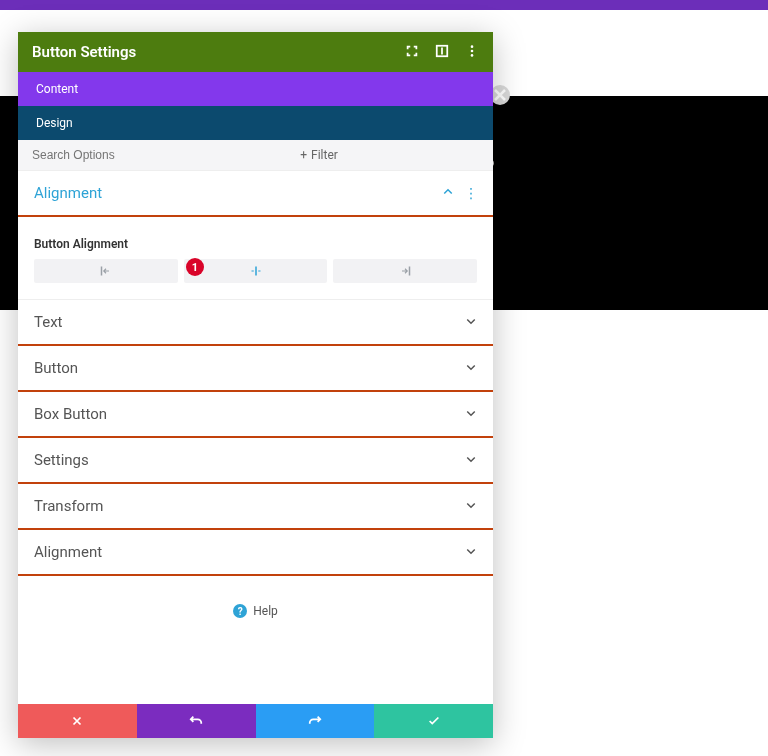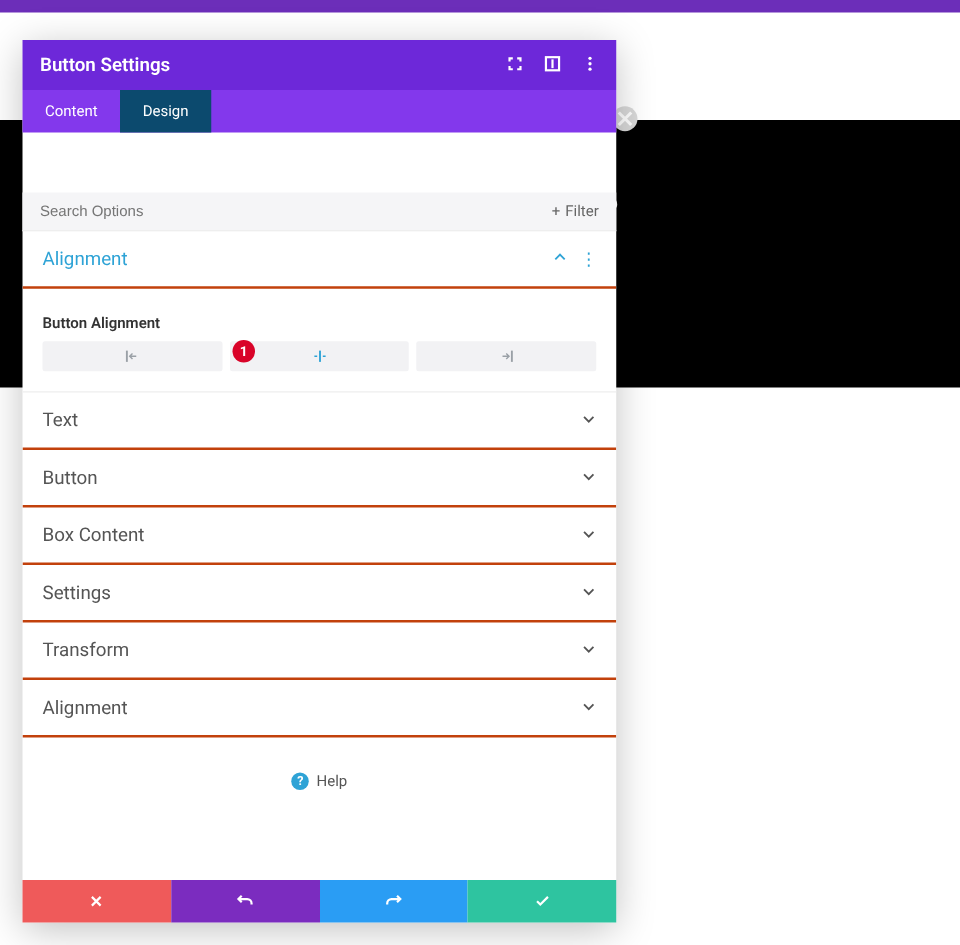--- a/index.html
+++ b/index.html
@@ -31,37 +31,36 @@
     background: #d9d9d9; color: #fff; display: flex; align-items: center; justify-content: center;
     font-size: 12px;
   }
 
   .panel {
     position: absolute; top: 32px; left: 18px; width: 475px; height: 706px;
     background: #fff; box-shadow: 0 6px 30px rgba(0,0,0,.25);
     display: flex; flex-direction: column;
   }
   .panel-header {
-    background: #6d28d9; color: #fff; height: 40px;
+    background: #4d7c0f; color: #fff; height: 40px;
     display: flex; align-items: center; justify-content: space-between;
     padding: 0 14px;
   }
   .panel-title { font-size: 15px; font-weight: 600; }
   .panel-header-icons { display: flex; gap: 16px; align-items: center; }
   .panel-header-icons svg { fill: #fff; width: 14px; height: 14px; }
 
-  .panel-tabs { background: #8338ec; display: flex; }
+  .panel-tabs { background: #8338ec; display: flex; flex-direction: column; }
   .tab { color: #fff; font-size: 12px; padding: 10px 18px; cursor: pointer; }
   .tab.active { background: #0c4a6e; }
 
   .search-row {
-    background: #f5f5f7; display: flex; align-items: center; justify-content: space-between;
+    background: #f5f5f7; display: flex; align-items: center; 
     padding: 8px 14px; font-size: 12px; color: #888;
     border-bottom: 1px solid #eee;
-    margin-top: 48px;
   }
   .filter-btn { color: #666; font-size: 12px; display: flex; align-items: center; gap: 4px; }
 
   .sections { flex: 1; overflow-y: auto; }
   .sec {
     border-bottom: 2px solid #c2410c; padding: 13px 16px;
     display: flex; align-items: center; justify-content: space-between;
     font-size: 15px; color: #555; cursor: pointer;
   }
   .sec.open { color: #2ea3d6; }
@@ -188,21 +187,21 @@
             <path d="M3 6l5 5 5-5" stroke="#555" stroke-width="2" fill="none"></path>
           </svg></span>
     </div>
     <div class="sec">
       <span>Button</span>
       <span class="chev"><svg width="12" height="12" viewBox="0 0 16 16">
             <path d="M3 6l5 5 5-5" stroke="#555" stroke-width="2" fill="none"></path>
           </svg></span>
     </div>
     <div class="sec">
-      <span>Box Content</span>
+      <span>Box Button</span>
       <span class="chev"><svg width="12" height="12" viewBox="0 0 16 16">
             <path d="M3 6l5 5 5-5" stroke="#555" stroke-width="2" fill="none"></path>
           </svg></span>
     </div>
     <div class="sec">
       <span>Settings</span>
       <span class="chev"><svg width="12" height="12" viewBox="0 0 16 16">
             <path d="M3 6l5 5 5-5" stroke="#555" stroke-width="2" fill="none"></path>
           </svg></span>
     </div>

